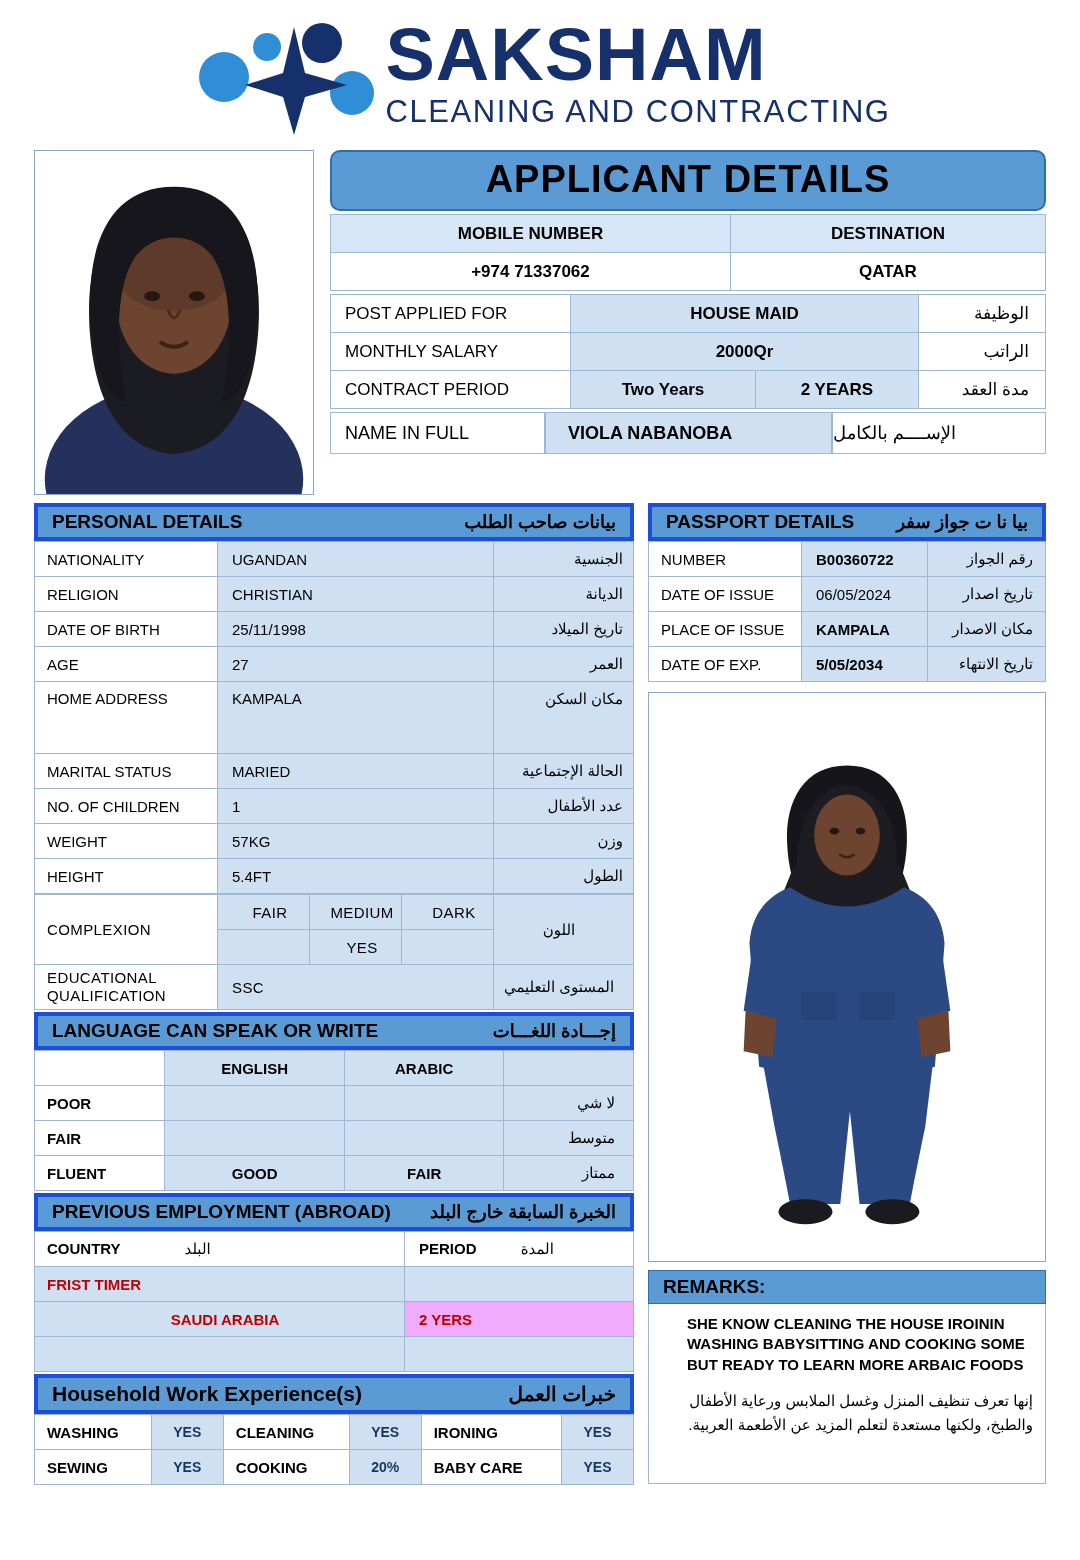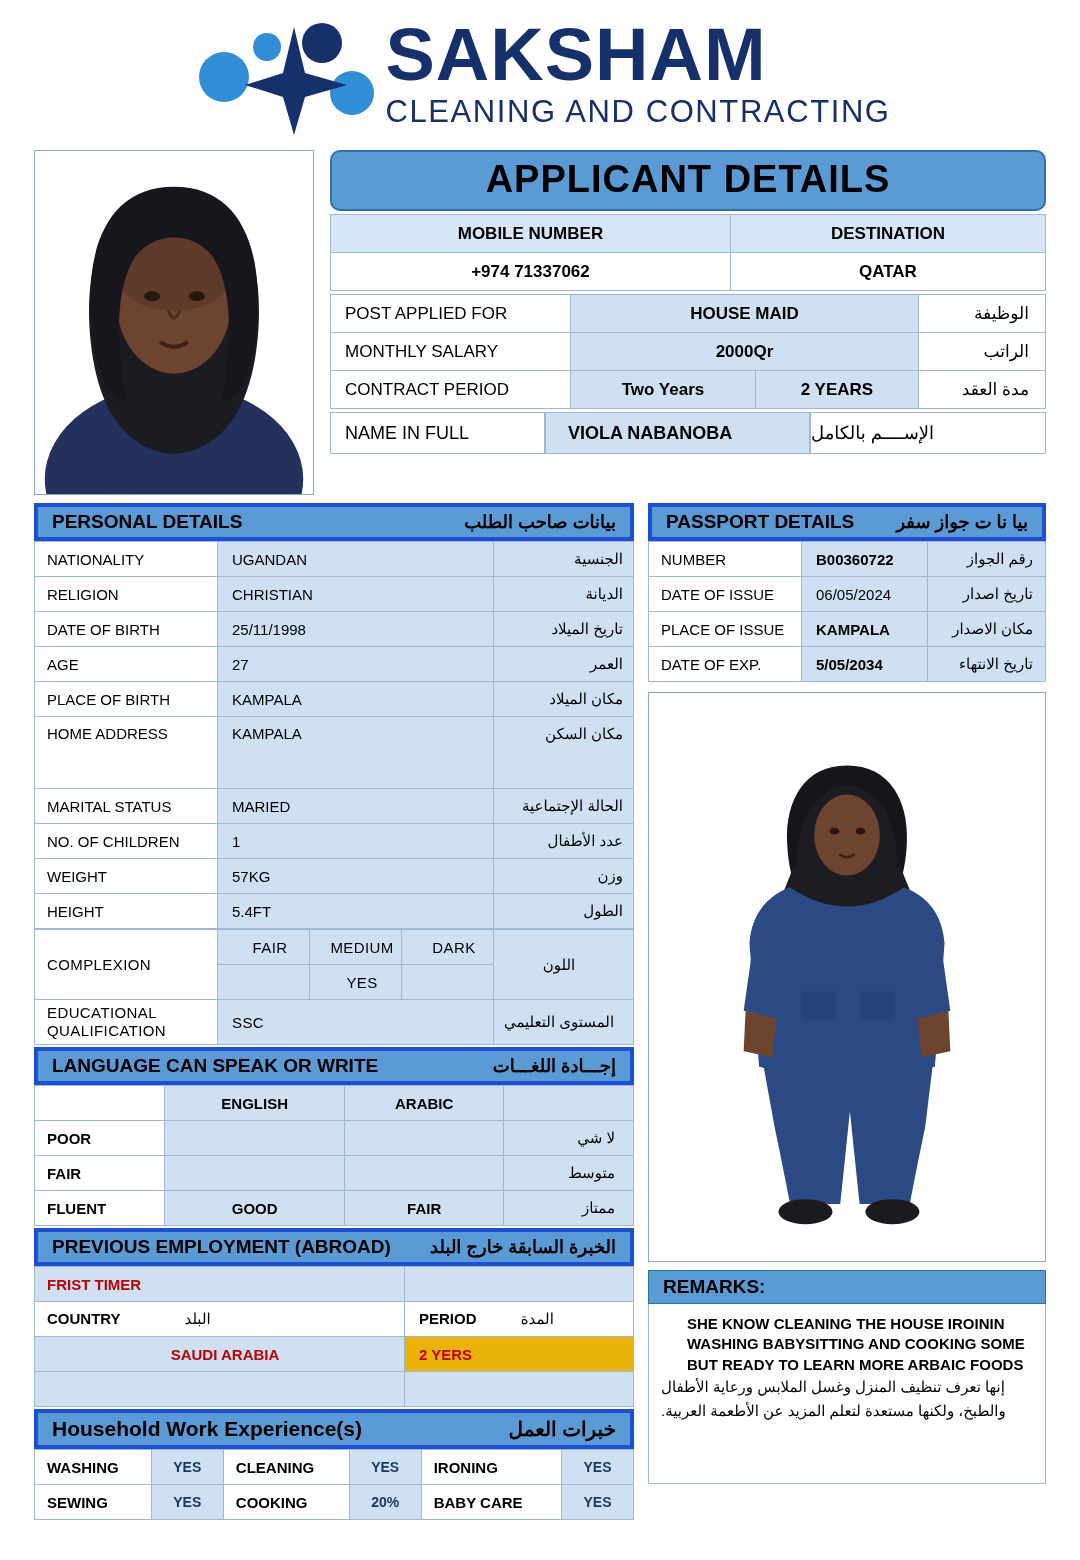--- a/index.html
+++ b/index.html
@@ -71,21 +71,21 @@
   .t3 { width: 100%; border-collapse: collapse; margin-top: 3px; }
   .t3 td { border: 1px solid #9fb6d4; height: 38px; font-size: 17px; }
   .t3 .lbl { padding-left: 14px; width: 240px; }
   .t3 .val { text-align: center; font-weight: bold; background: #cfe0f3; }
   .t3 .ar { text-align: right; padding-right: 16px; width: 127px; direction: rtl; font-size: 17px; }
 
   .name-row { display: flex; margin-top: 3px; border-collapse: collapse; }
   .name-row > div { border: 1px solid #9fb6d4; height: 42px; display: flex; align-items: center; font-size: 18px; }
   .name-lbl { width: 215px; padding-left: 14px; }
   .name-val { flex: 1; background: #cfe0f3; font-weight: bold; padding-left: 22px; }
-  .name-ar { width: 236px; justify-content: flex-end; padding-right: 16px; direction: rtl; }
+  .name-ar { width: 214px; justify-content: flex-end; padding-right: 16px; direction: rtl; }
 
   
   .mid { display: flex; padding: 0 34px; margin-top: 8px; gap: 14px; }
   .col-left { width: 600px; }
   .col-right { flex: 1; }
 
   .sec-head {
     background: #5b9bd5;
     border: 4px solid #1d4ed8;
     font-weight: bold;
@@ -137,21 +137,21 @@
   .remarks-head {
     background: #5b9bd5;
     border: 1px solid #2e6fa7;
     font-weight: bold;
     font-size: 19px;
     padding: 5px 14px;
     margin-top: 8px;
   }
   .remarks-body { border: 1px solid #9fb6d4; border-top: none; padding: 10px 12px; min-height: 180px; }
   .remarks-en { font-size: 15px; font-weight: bold; line-height: 1.35; margin-left: 26px; }
-  .remarks-ar { direction: rtl; text-align: left; font-size: 15px; line-height: 1.6; }
+  .remarks-ar { direction: rtl; text-align: right; font-size: 15px; margin-top: 14px; line-height: 1.6; }
 
   .spacer-row td { height: 36px; }
 </style>
 </head>
 <body>
 
 <div class="page">
 
   <div class="logo-block">
     <div class="logo-mark">
@@ -256,25 +256,20 @@
           <td class="pd-lbl">DATE OF BIRTH</td>
           <td class="pd-val">25/11/1998</td>
           <td class="pd-ar">تاريخ الميلاد</td>
         </tr>
         <tr>
           <td class="pd-lbl">AGE</td>
           <td class="pd-val">27</td>
           <td class="pd-ar">العمر</td>
         </tr>
         <tr>
-          <td class="pd-lbl">PLACE OF BIRTH</td>
-          <td class="pd-val">KAMPALA</td>
-          <td class="pd-ar">مكان الميلاد</td>
-        </tr>
-        <tr>
           <td class="pd-lbl" style="height:72px; vertical-align:top; padding-top:8px;">HOME ADDRESS</td>
           <td class="pd-val" style="height:72px; vertical-align:top; padding-top:8px;">KAMPALA</td>
           <td class="pd-ar" style="height:72px; vertical-align:top; padding-top:8px;">مكان السكن</td>
         </tr>
         <tr>
           <td class="pd-lbl">MARITAL STATUS</td>
           <td class="pd-val">MARIED</td>
           <td class="pd-ar">الحالة الإجتماعية</td>
         </tr>
         <tr>
@@ -353,36 +348,36 @@
       </tbody>
         </table>
 
       <div class="sec-head" style="margin-top:2px;">
         <span>PREVIOUS EMPLOYMENT (ABROAD)</span>
         <span class="ar">الخبرة السابقة خارج البلد</span>
       </div>
       <table class="grid prev">
         <tbody>
             <tr>
-          <td class="c1 red" style="background:#cfe0f3;">FRIST TIMER</td>
-          <td class="c2" style="background:#cfe0f3;"></td>
-        </tr>
-        <tr>
           <td class="c1">
             <span>COUNTRY</span>
             <span style="margin-left:60px;font-weight:normal;direction:rtl;">البلد</span>
           </td>
           <td class="c2">
             <span>PERIOD</span>
             <span style="margin-left:40px;font-weight:normal;direction:rtl;">المدة</span>
           </td>
         </tr>
         <tr>
+          <td class="c1 red" style="background:#cfe0f3;">FRIST TIMER</td>
+          <td class="c2" style="background:#cfe0f3;"></td>
+        </tr>
+        <tr>
           <td class="c1 red" style="background:#cfe0f3;text-align:center;">SAUDI ARABIA</td>
-          <td class="c2 red" style="background:#eab308;">2 YERS</td>
+          <td class="c2 red" style="background:#f0abfc;">2 YERS</td>
         </tr>
         <tr class="spacer-row">
           <td class="c1" style="background:#cfe0f3;"></td>
           <td class="c2" style="background:#cfe0f3;"></td>
         </tr>
       </tbody>
         </table>
 
       <div class="sec-head" style="margin-top:2px;">
         <span style="font-size:21px;">Household Work Experience(s)</span>

